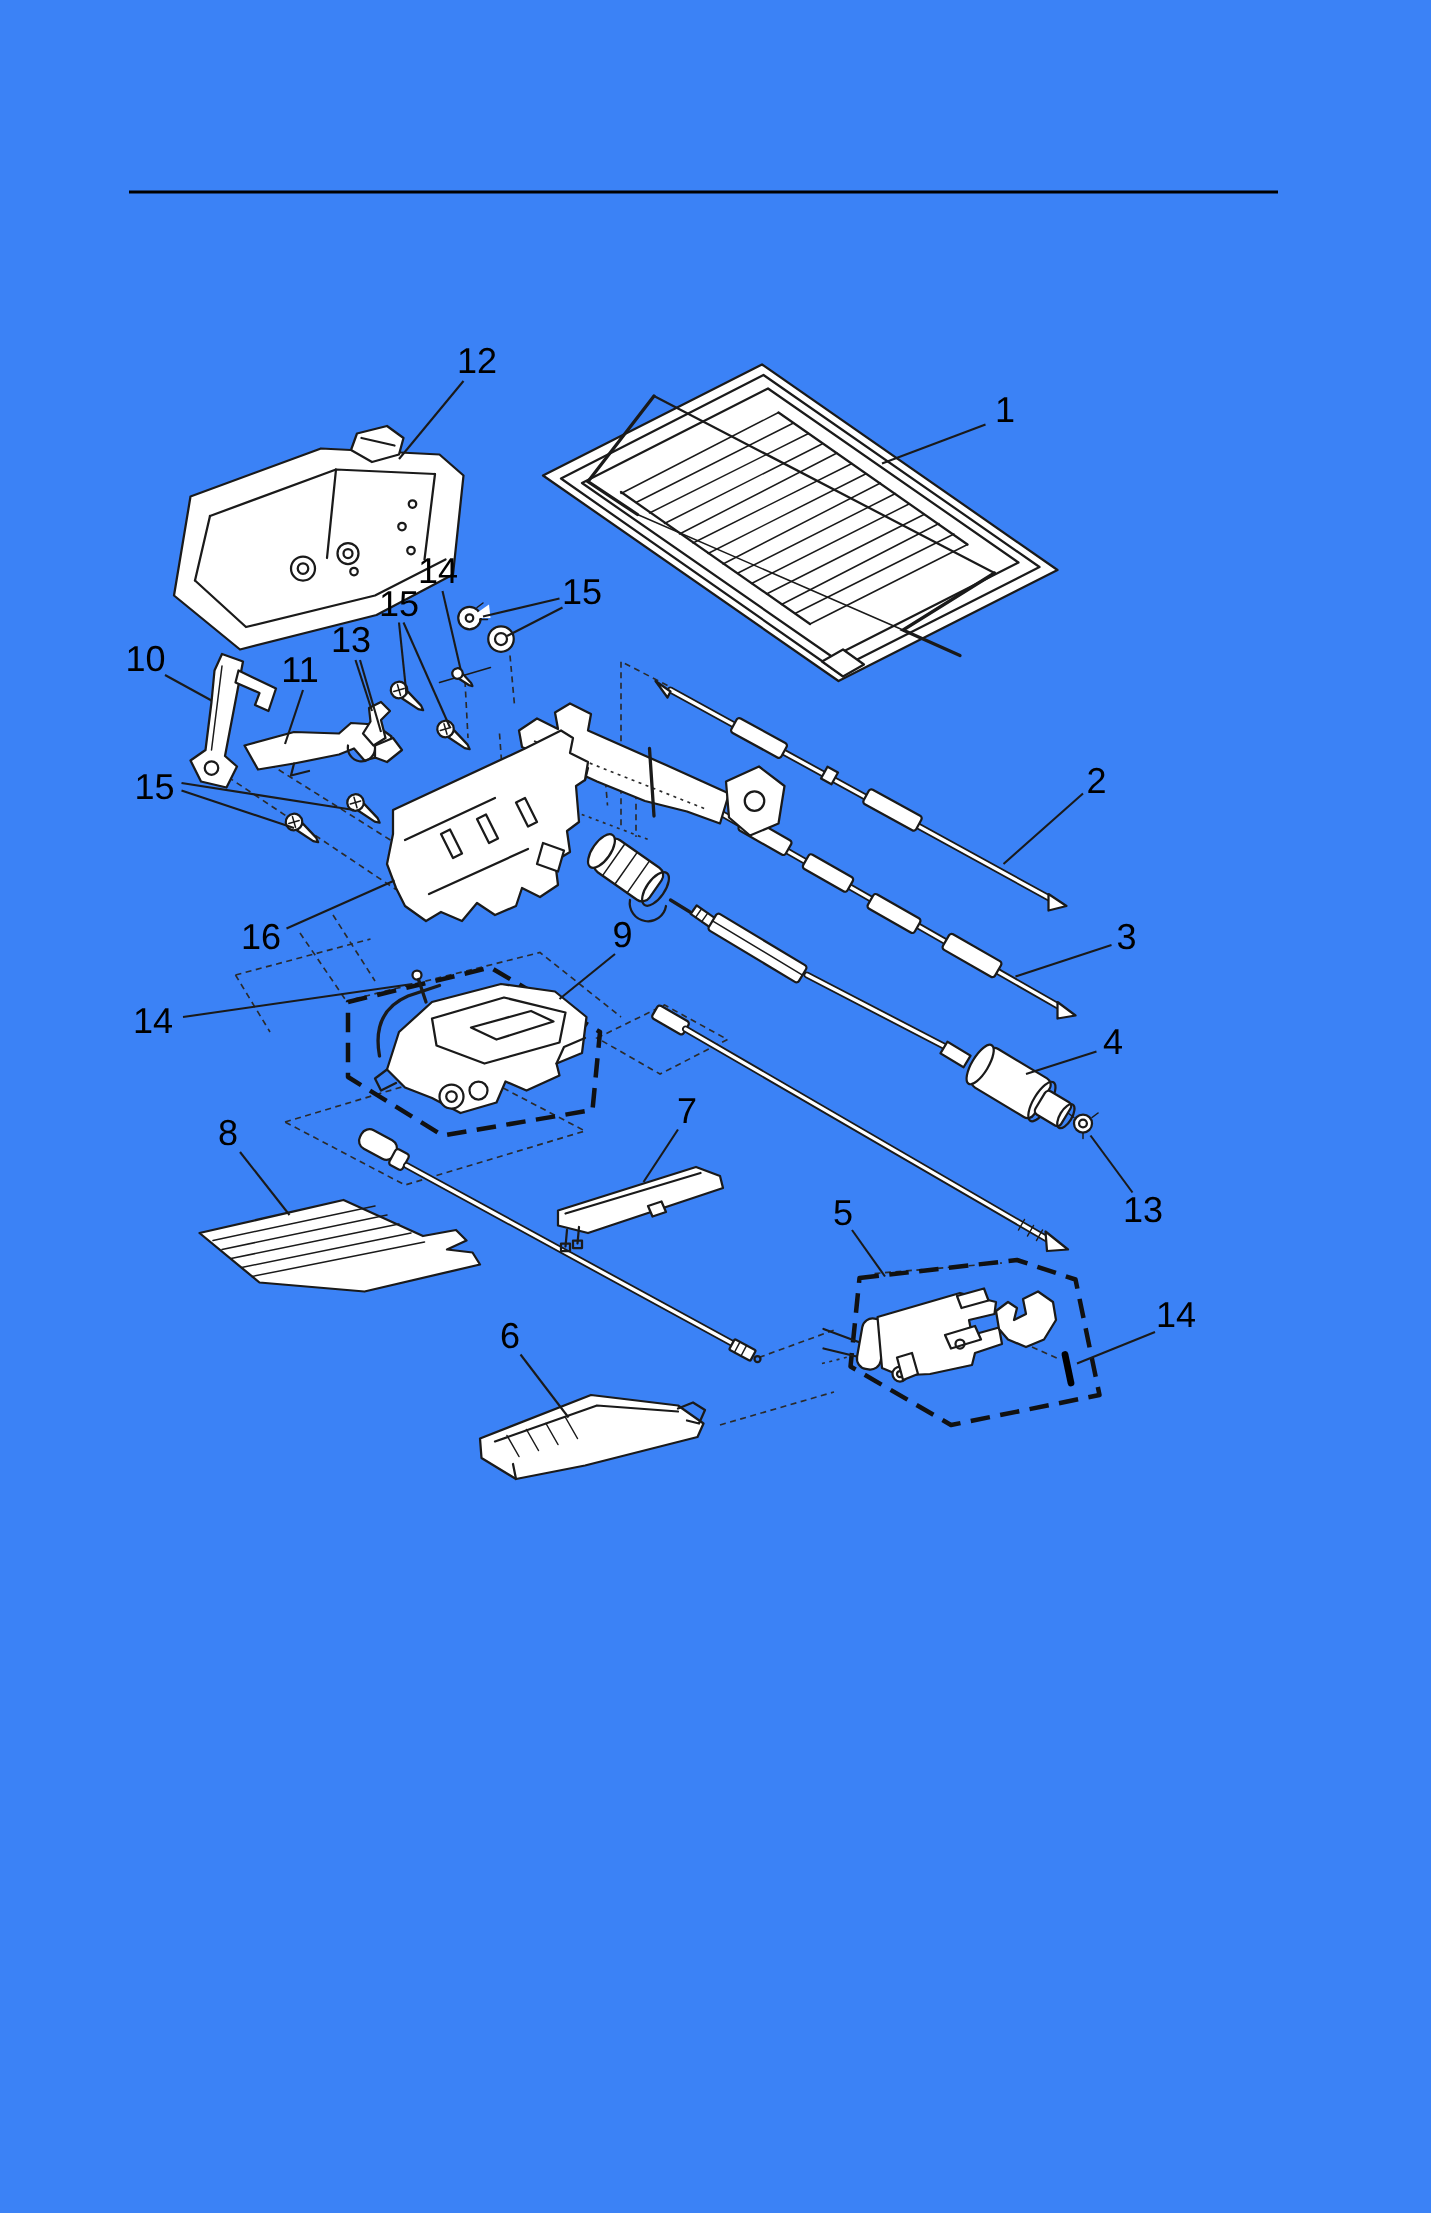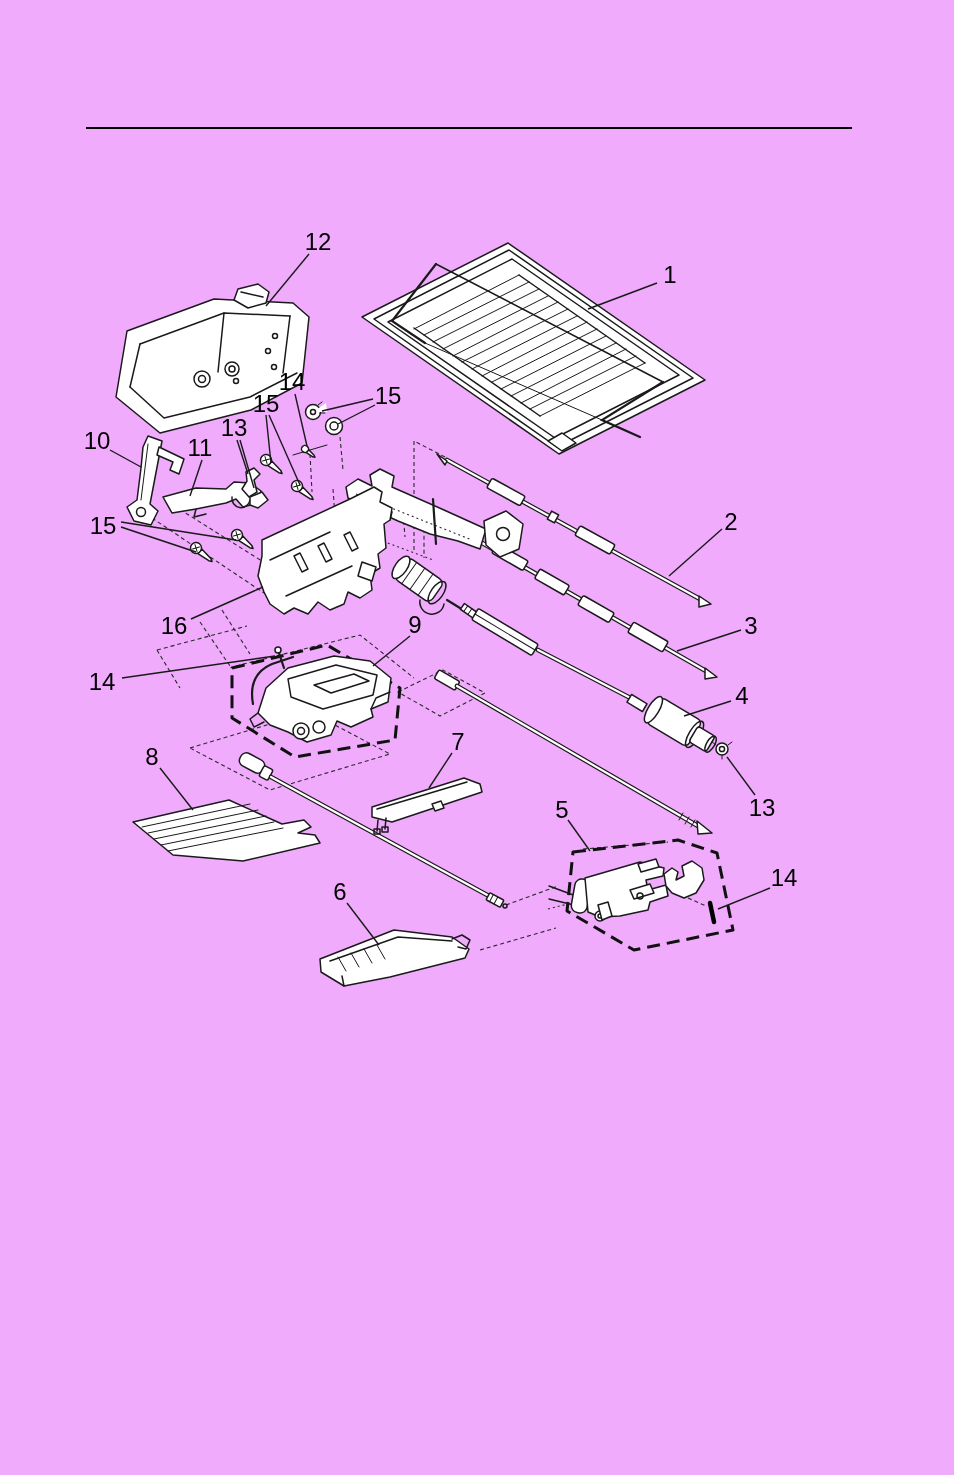--- a/index.html
+++ b/index.html
@@ -1,20 +1,20 @@
 <!DOCTYPE html>
 <html><head>
 <meta charset="utf-8">
 <style>
   html,body{margin:0;padding:0;background:#e8e8e8;}
   .page{
     position:relative;
     width:954px;height:1475px;
     margin:0 auto;
-    background:#f0abfc;
+    background:#3b82f6;
     overflow:hidden;
     font-family:"Liberation Sans", sans-serif;
   }
   .header-rule{
     position:absolute;
     left:86px;top:127px;
     width:766px;height:0;
     border-top:2px solid #000;
   }
   svg{position:absolute;left:0;top:0;}

